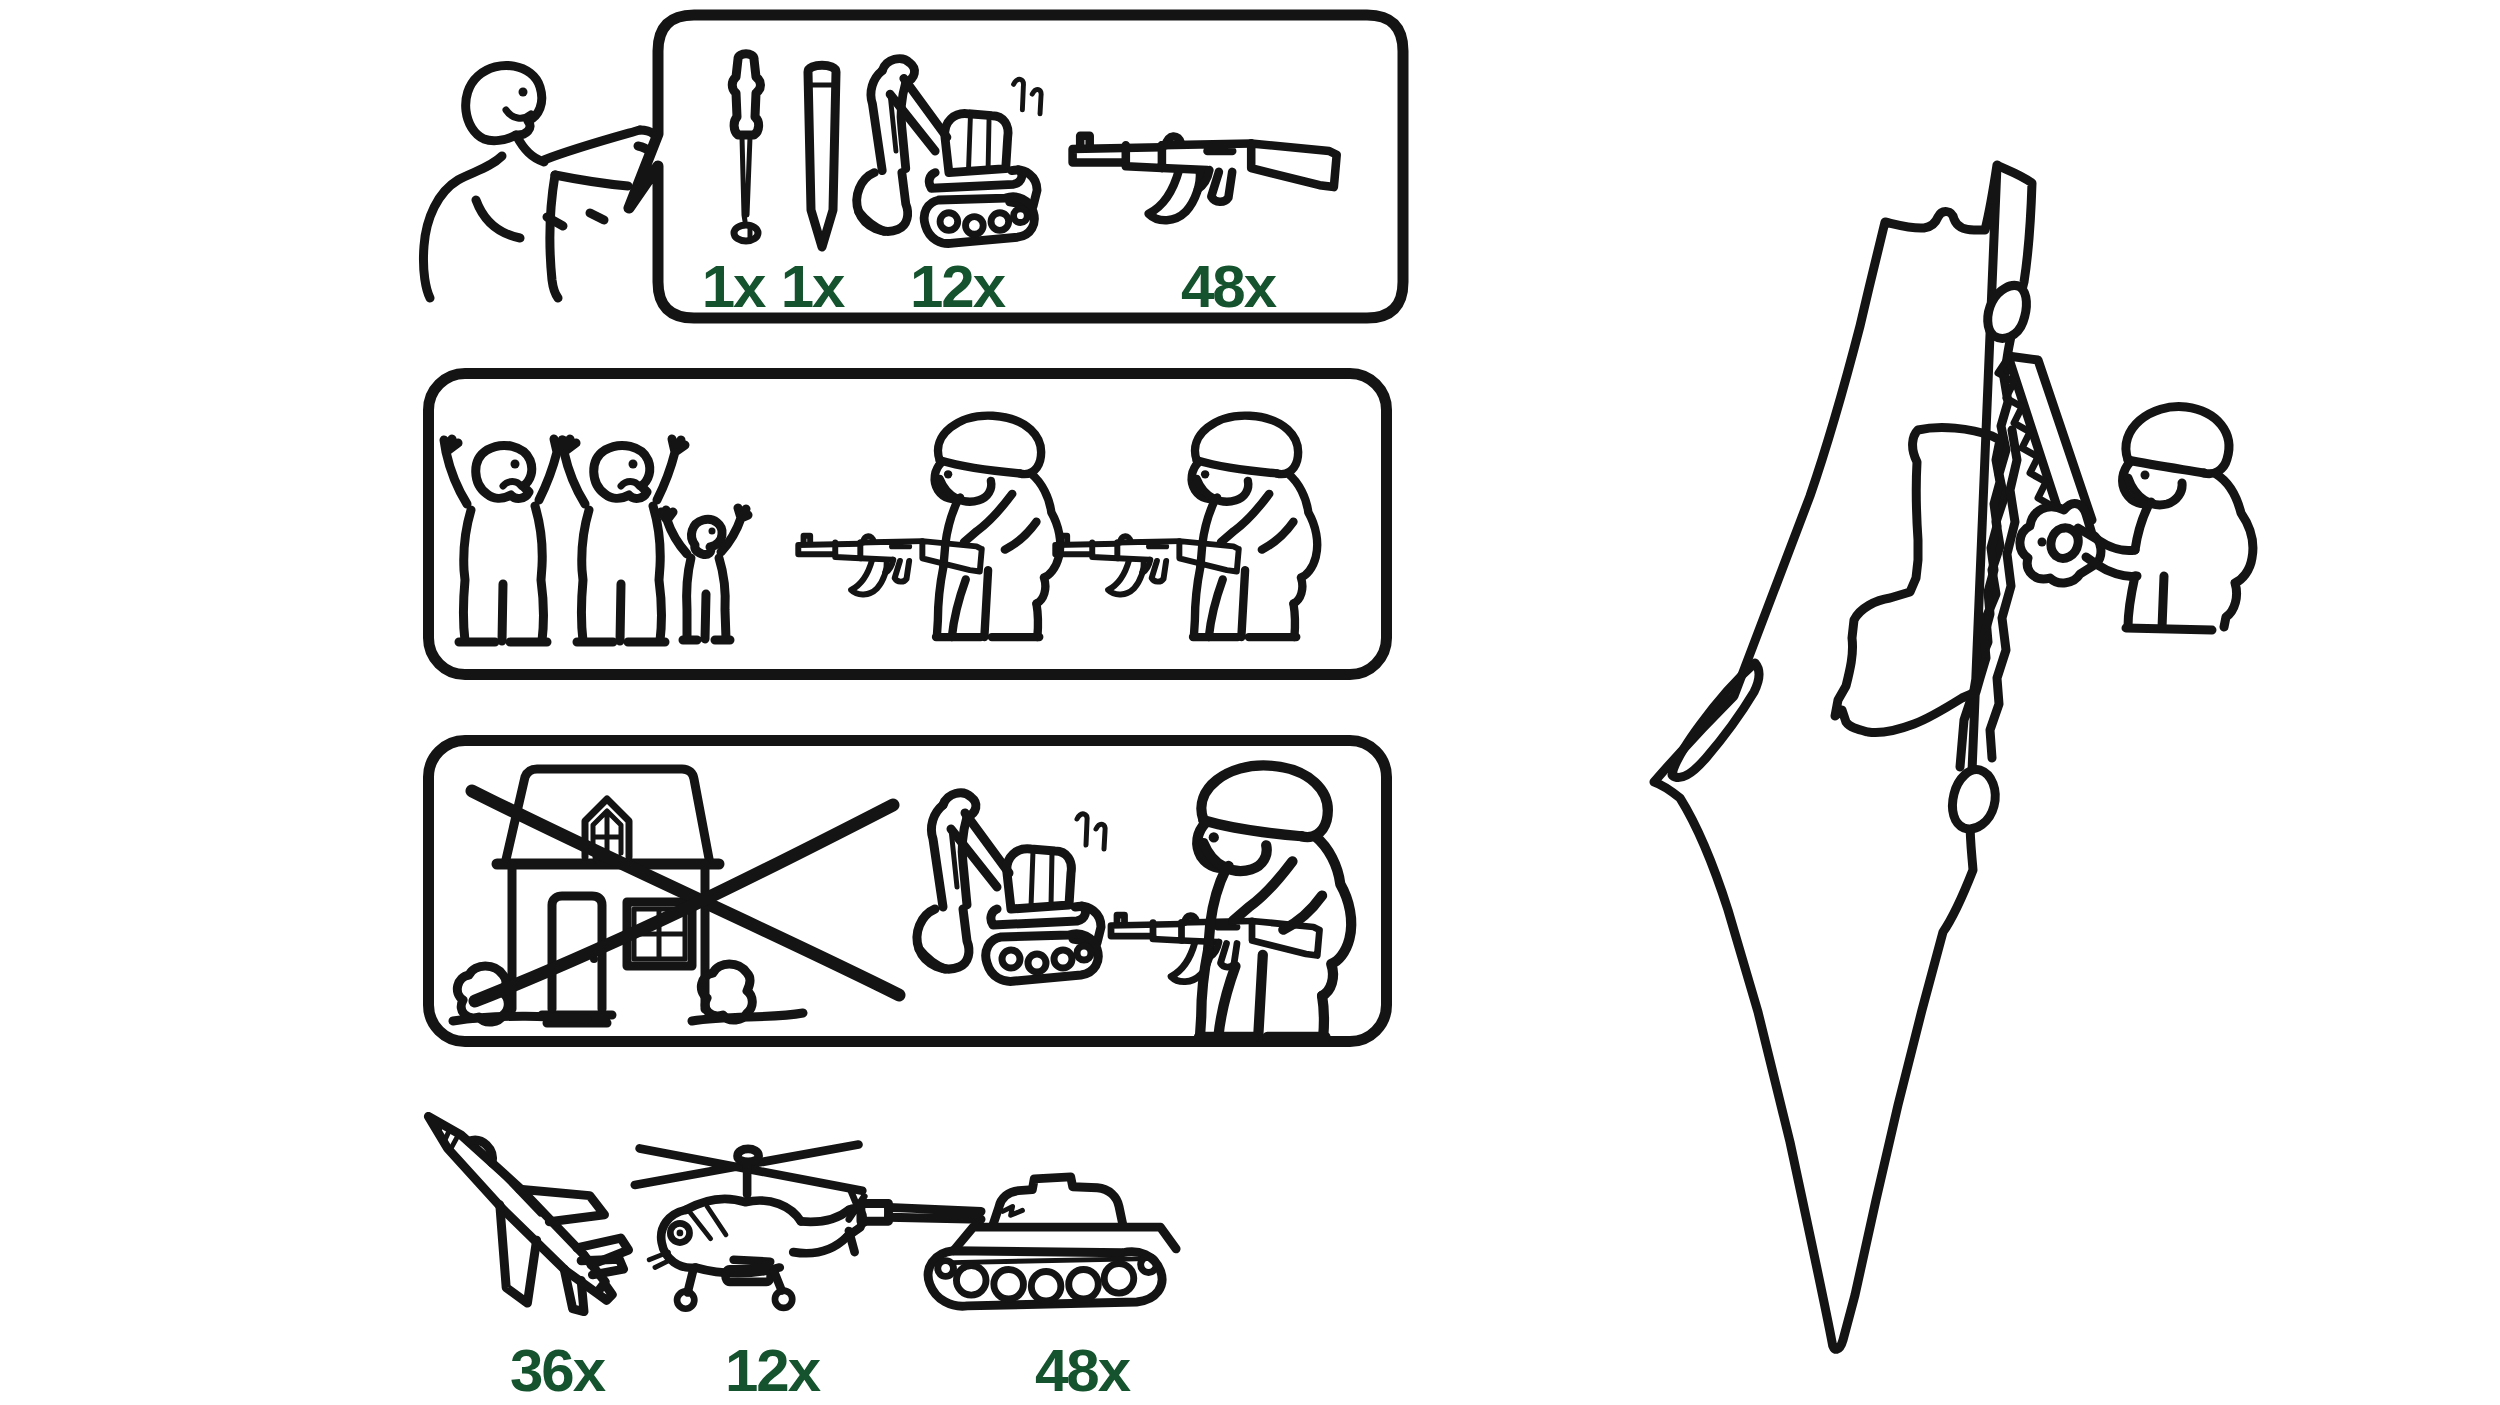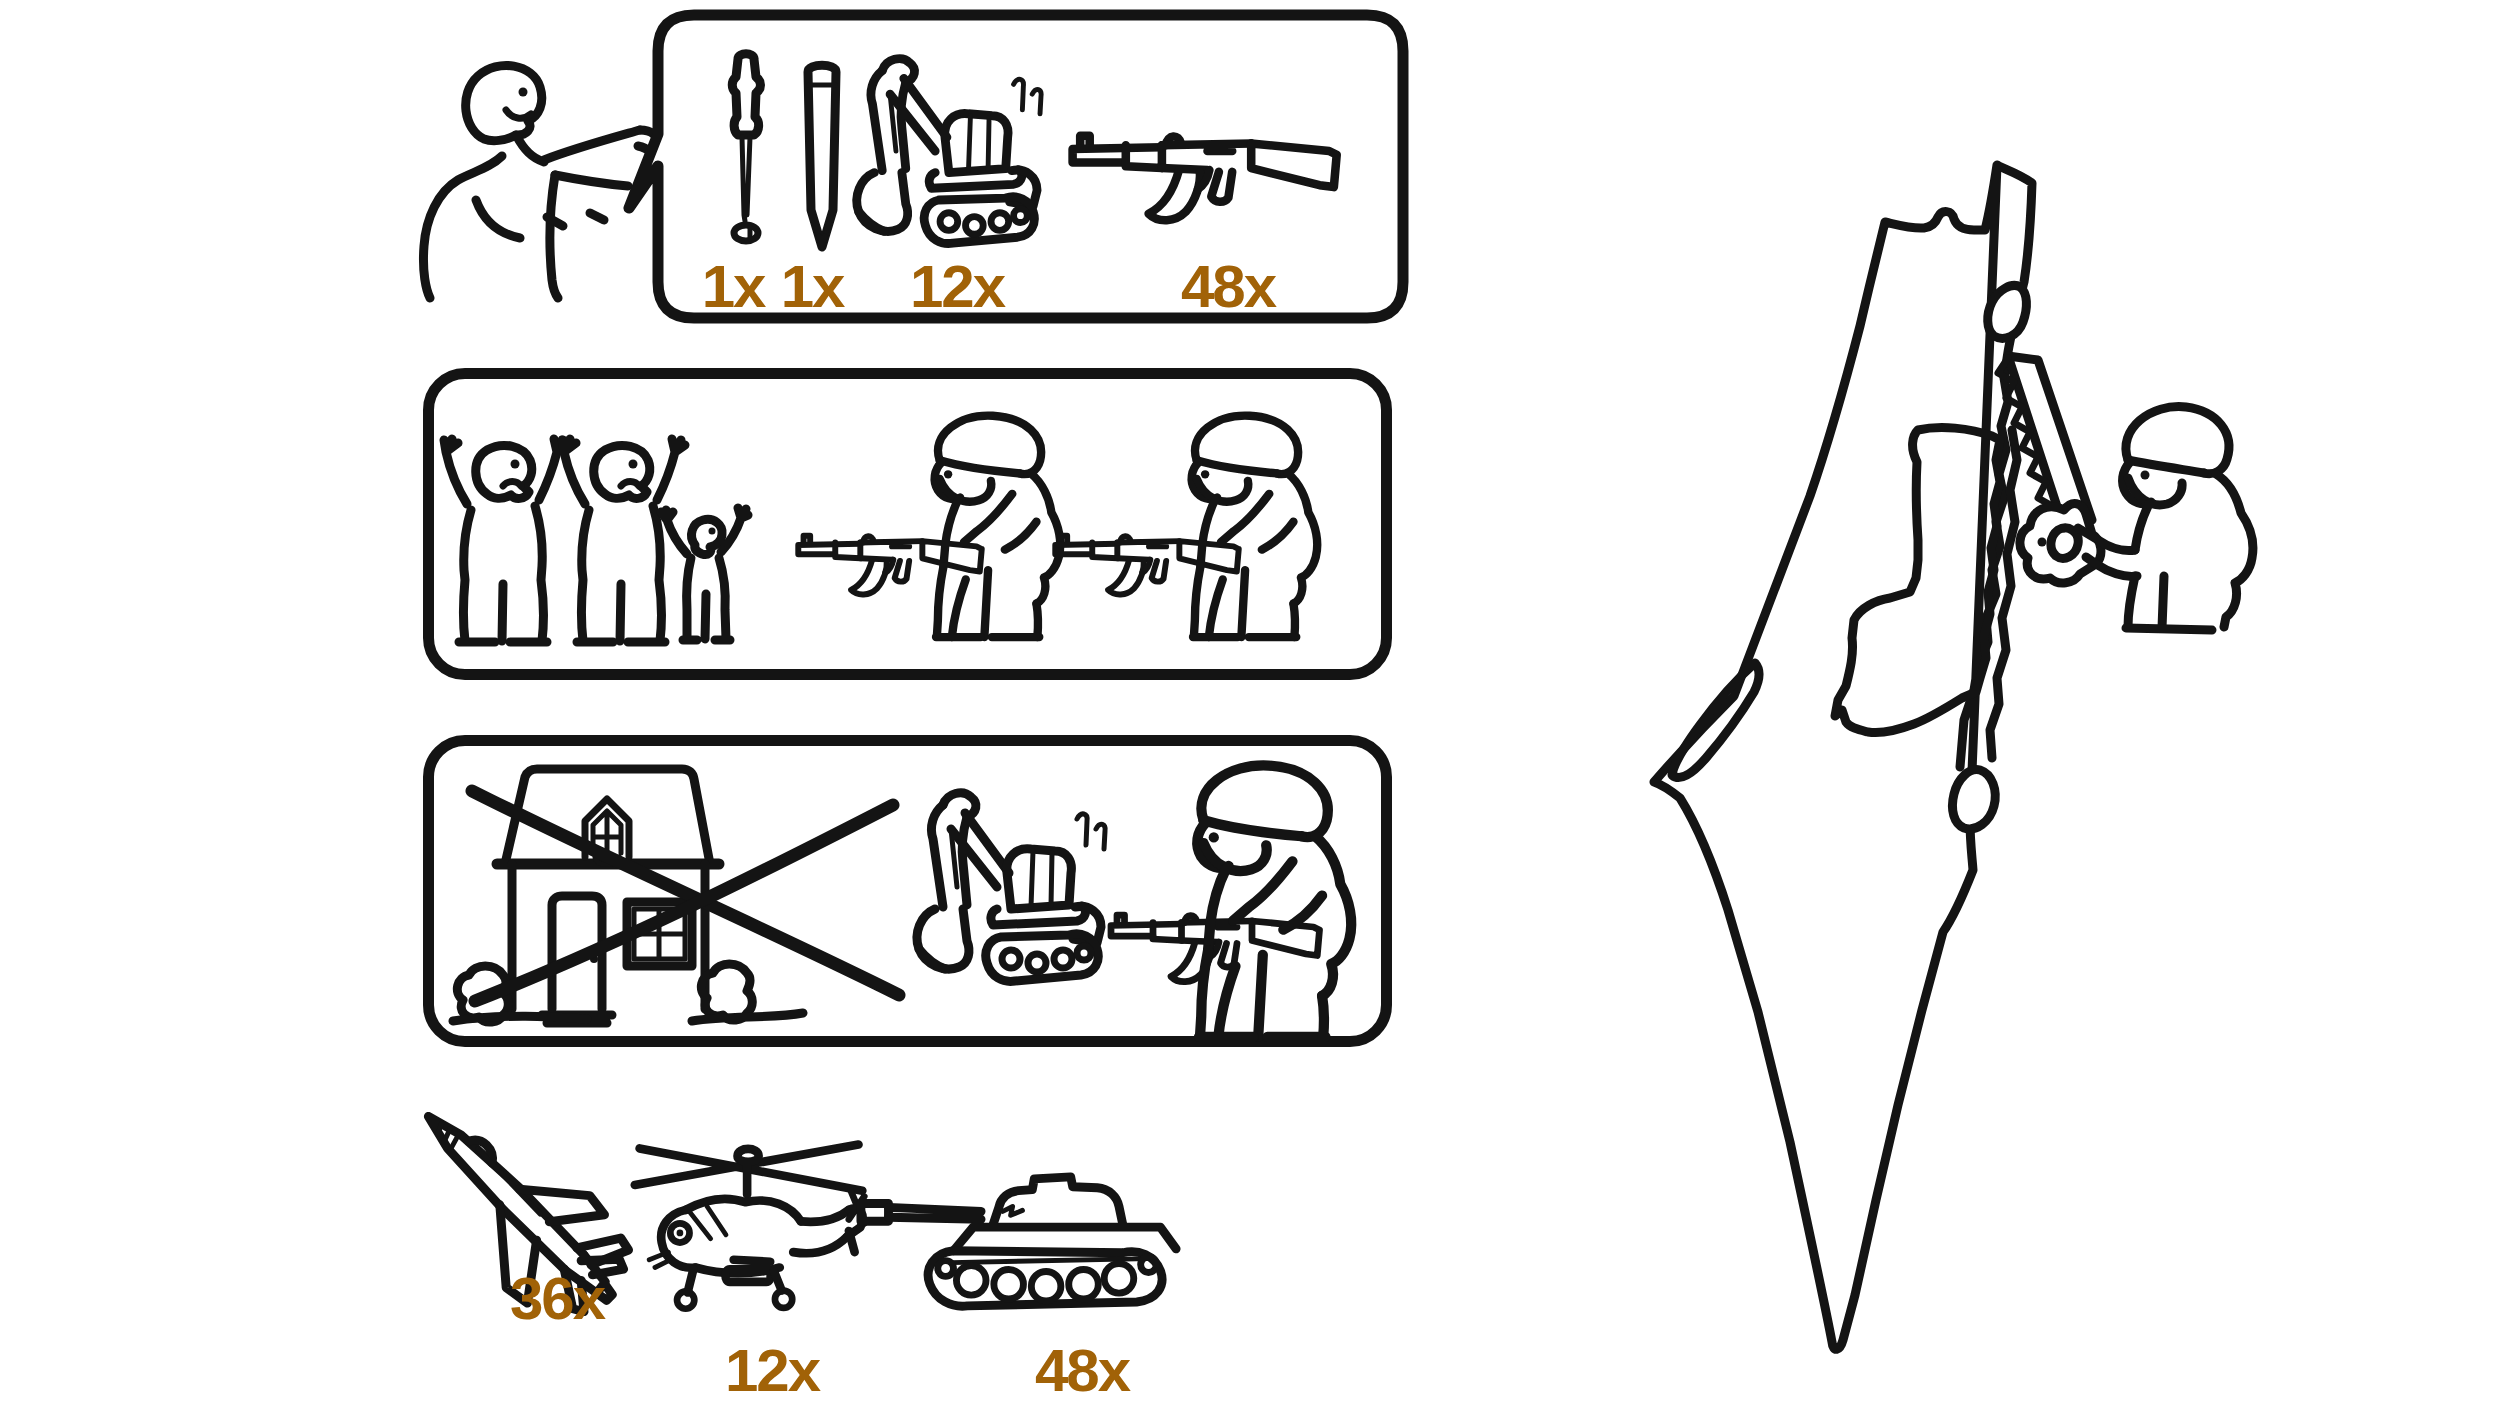--- a/index.html
+++ b/index.html
@@ -2,21 +2,21 @@
 <html><head>
 <meta charset="utf-8">
 <style>
   html,body{margin:0;padding:0;background:#fff;}
   .canvas{position:relative;width:2500px;height:1405px;background:#fff;overflow:hidden;
           font-family:"Liberation Sans",sans-serif;}
   .abs{position:absolute;}
   .panel{position:absolute;border:11px solid #141414;border-radius:42px;background:#fff;}
   .qty{position:absolute;width:180px;margin-left:-90px;text-align:center;
        font-family:"Liberation Sans",sans-serif;font-weight:600;font-size:60px;
-       letter-spacing:-2px;color:#a16207;white-space:nowrap;}
+       letter-spacing:-2px;color:#14532d;white-space:nowrap;}
   svg{position:absolute;overflow:visible;}
   .s{fill:none;stroke:#141414;stroke-width:9;stroke-linecap:round;stroke-linejoin:round;}
   .sw{fill:#ffffff;stroke:#141414;stroke-width:9;stroke-linecap:round;stroke-linejoin:round;}
   .s7{fill:none;stroke:#141414;stroke-width:7;stroke-linecap:round;stroke-linejoin:round;}
   .s5{fill:none;stroke:#141414;stroke-width:5;stroke-linecap:round;stroke-linejoin:round;}
   .thick{stroke-width:13;}
   .dot{fill:#141414;stroke:none;}
 </style>
 </head>
 <body>
@@ -216,21 +216,21 @@
       <circle class="s7" cx="118" cy="112" r="15"></circle>
         <circle class="s7" cx="156" cy="116" r="15"></circle>
       <circle class="s7" cx="194" cy="118" r="15"></circle>
         <circle class="s7" cx="232" cy="116" r="15"></circle>
       <circle class="s7" cx="268" cy="110" r="15"></circle>
       <circle class="s7" cx="92" cy="100" r="8"></circle>
         <circle class="s7" cx="298" cy="96" r="8"></circle>
     </g>
   </svg>
 
-  <div class="qty" style="left:557px;top:1264px">36x</div>
+  <div class="qty" style="left:557px;top:1336px">36x</div>
   <div class="qty" style="left:772px;top:1336px">12x</div>
   <div class="qty" style="left:1082px;top:1336px">48x</div>
 
   <svg class="abs" style="left:1640px;top:130px" width="780" height="1235" viewBox="0 0 780 1235">
     <g>
       <path class="s" d="M 357 35
         C 362 38 380 44 392 53
         C 391 85 389 120 384 152
         C 379 172 372 198 368 222
         L 364 248 L 368 272 L 361 296 L 366 320 L 359 344 L 364 368 L 356 392 L 360 416 L 352 440

